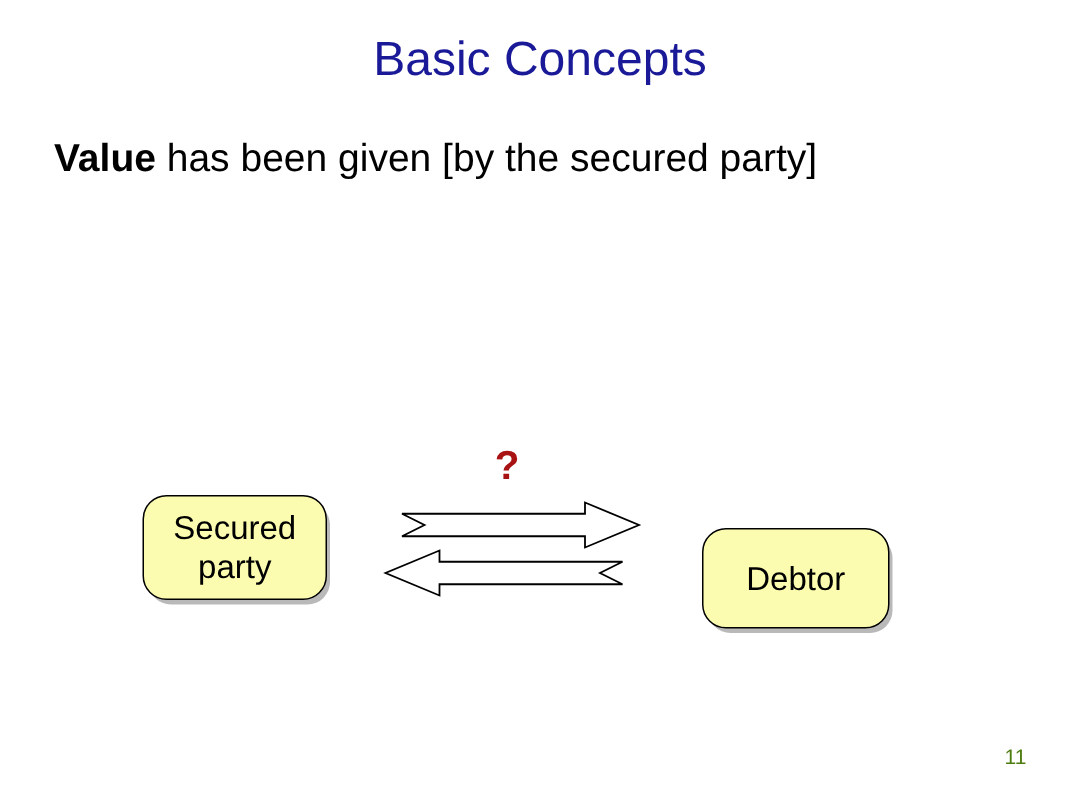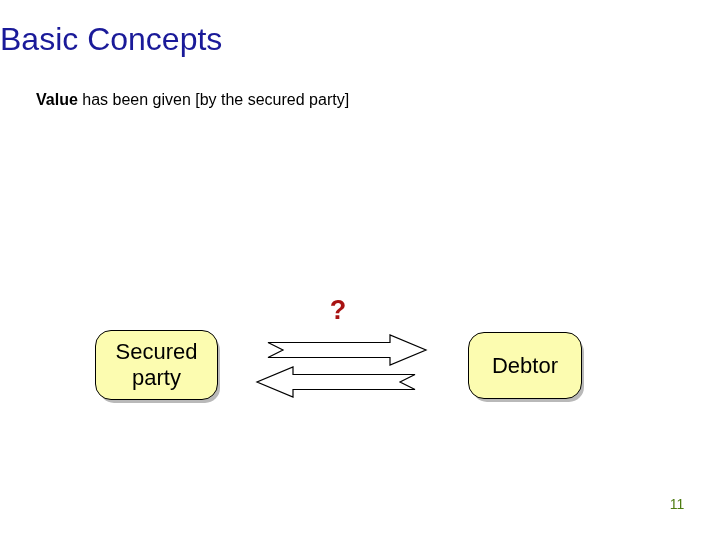--- a/index.html
+++ b/index.html
@@ -14,31 +14,31 @@
     background: #ffffff;
     overflow: hidden;
     font-family: "Liberation Sans", "DejaVu Sans", sans-serif;
     color: #000000;
   }
   .title {
     position: absolute;
     top: 20px;
     left: 0;
     width: 720px;
-    text-align: left;
+    text-align: center;
     font-size: 32px;
     line-height: 1.2;
     color: var(--title-color, #1a1a99);
     white-space: nowrap;
   }
   .body-text {
     position: absolute;
     left: 36px;
     top: 90px;
-    font-size: 16px;
+    font-size: 26px;
     line-height: 1.2;
     color: #000000;
     white-space: pre-wrap;
   }
   .body-text .lead {
     font-weight: bold;
   }
   .qmark {
     position: absolute;
     left: 320px;
@@ -66,22 +66,22 @@
   }
   .entity-box.left-box {
     left: 95px;
     top: 330px;
     width: 123px;
     height: 70px;
     padding: 0 10px;
   }
   .entity-box.right-box {
     left: 468px;
-    top: 332px;
-    width: 114px;
+    top: 352px;
+    width: 125px;
     height: 67px;
   }
   .arrows {
     position: absolute;
     left: 252px;
     top: 334px;
     width: 180px;
     height: 66px;
   }
   .arrows polygon {

